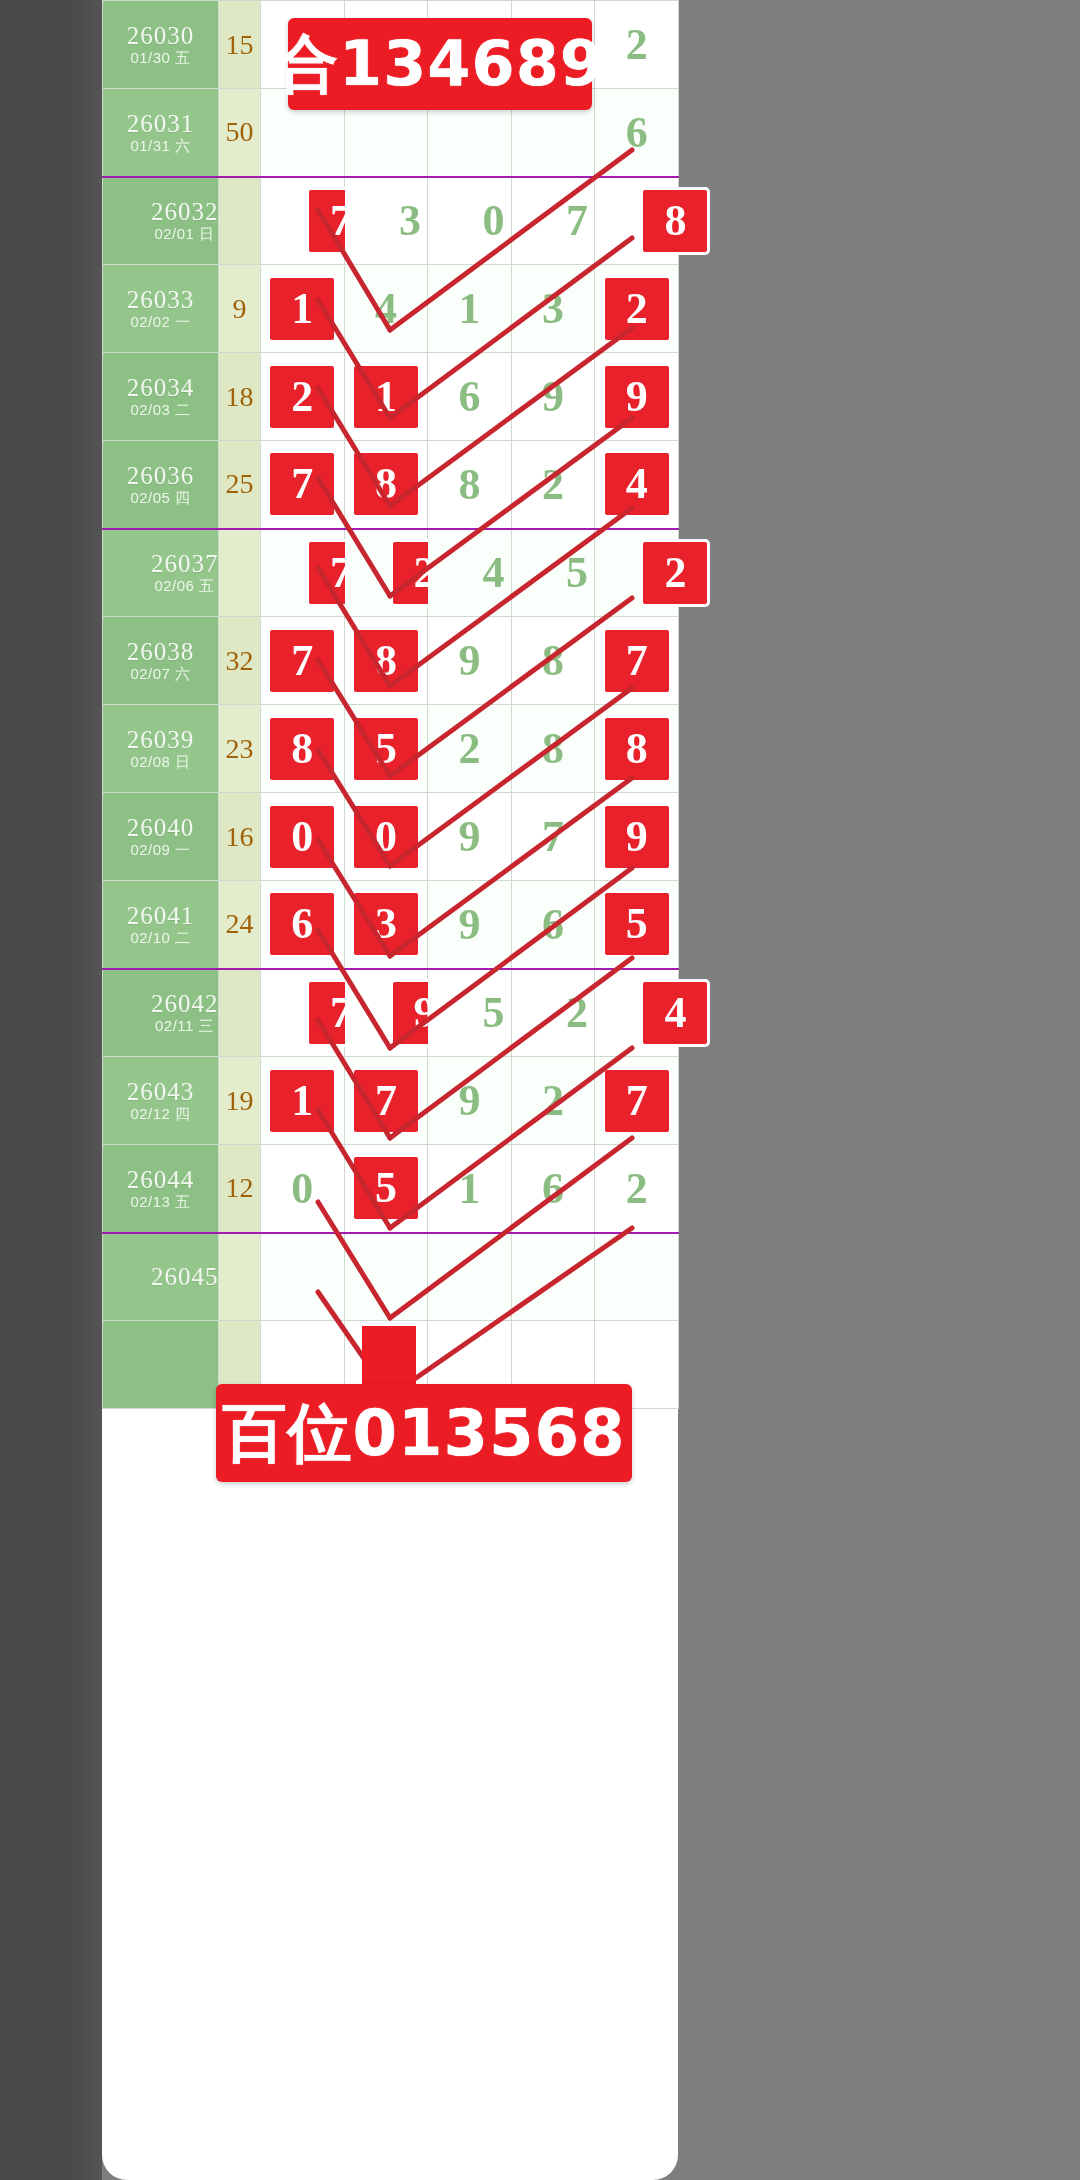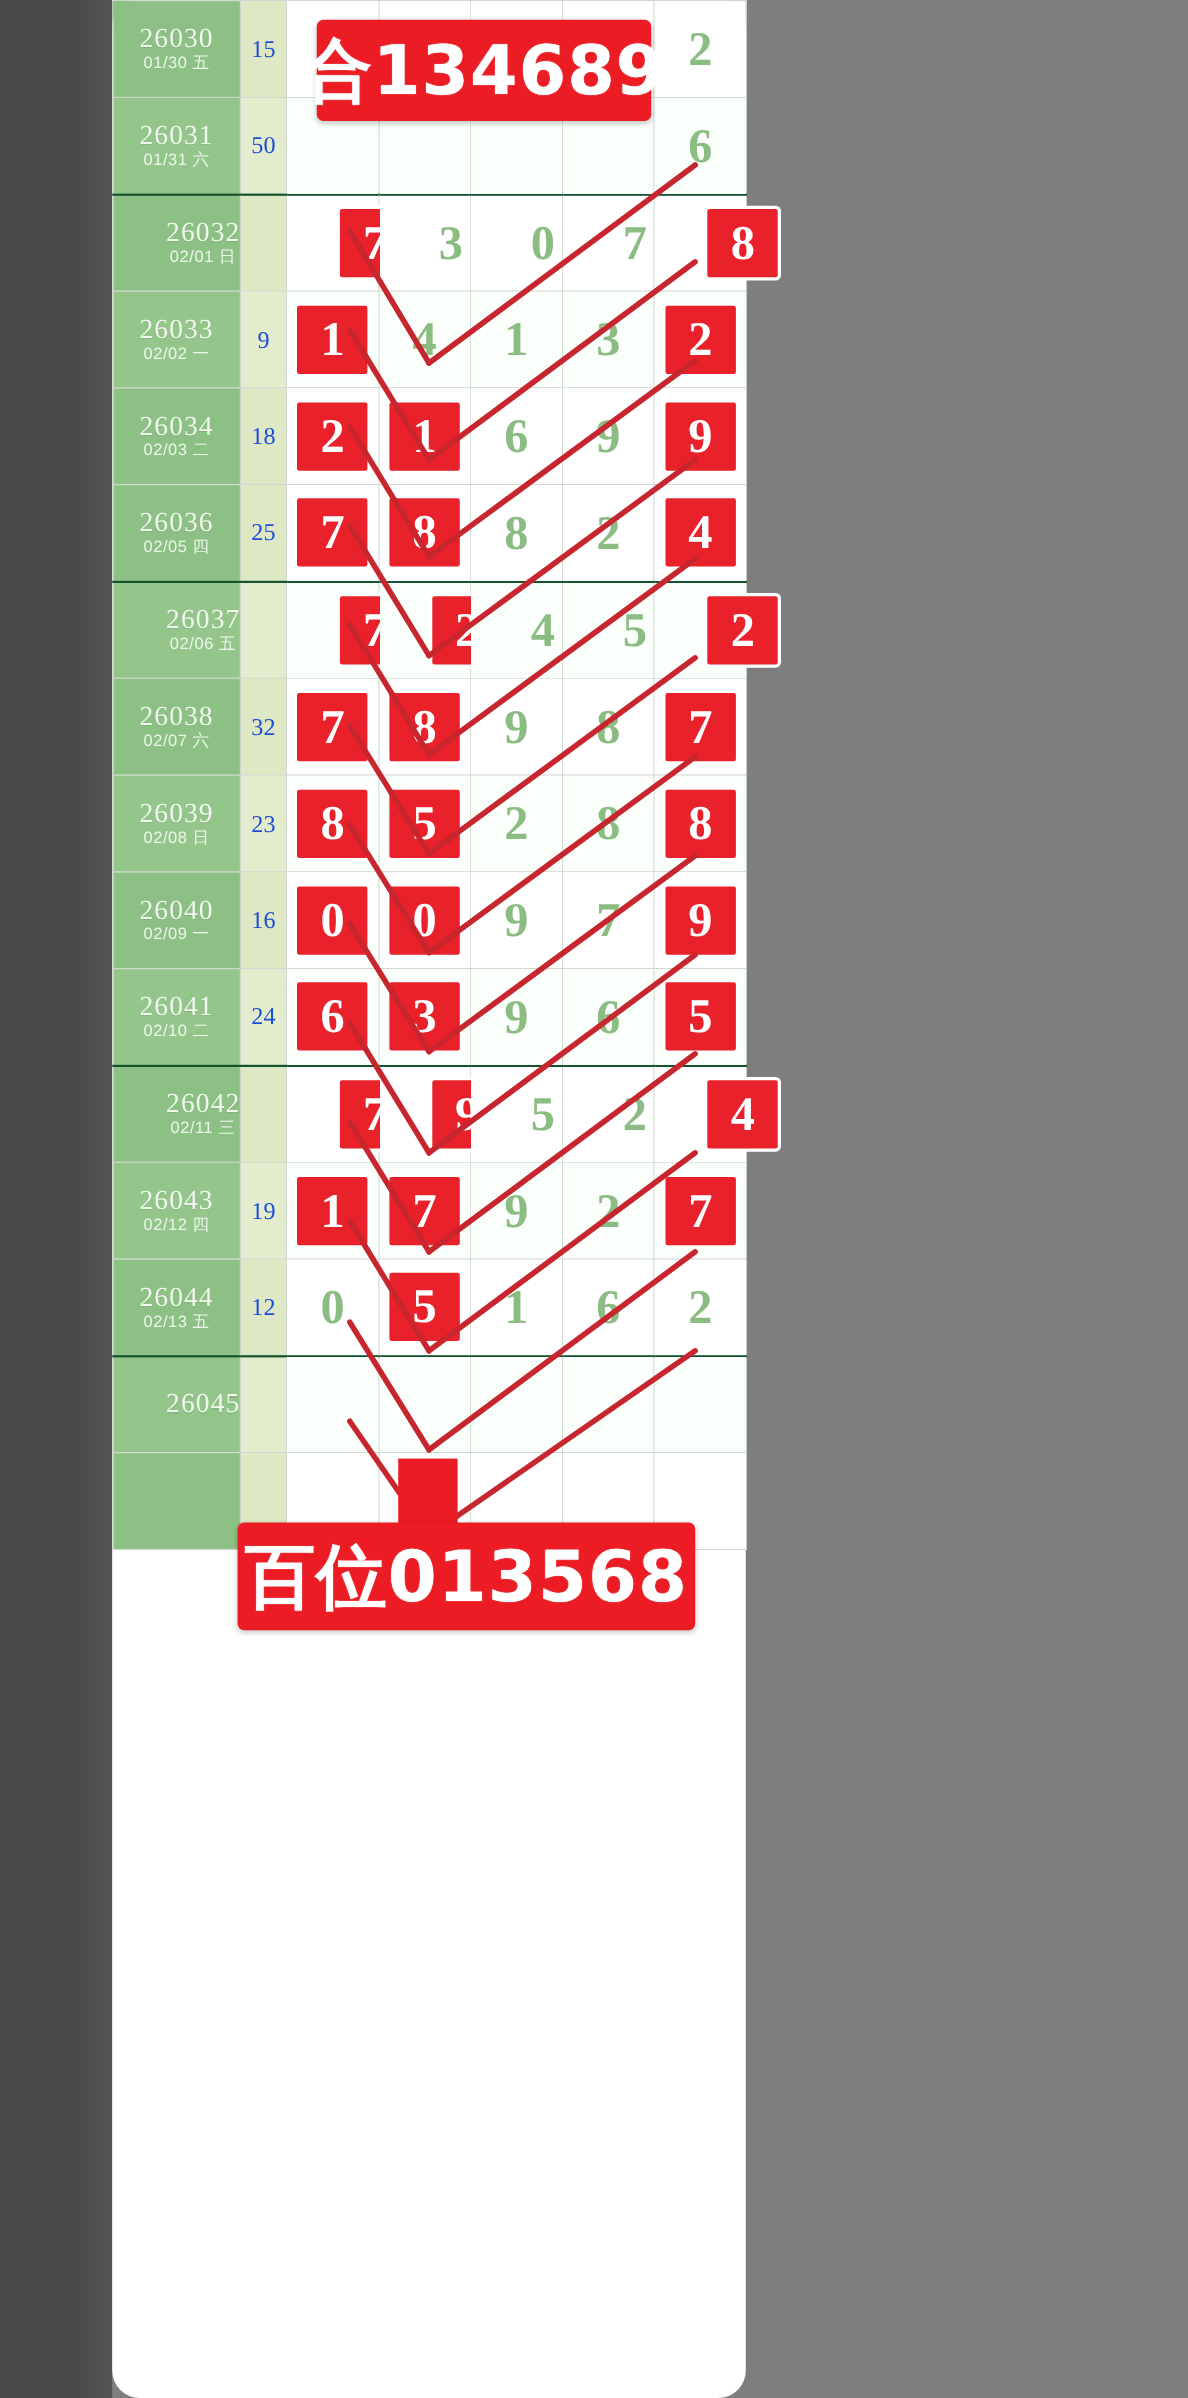--- a/index.html
+++ b/index.html
@@ -53,22 +53,22 @@
     font-size:25px; letter-spacing:1px; font-weight:400;
     text-shadow:0 1px 0 rgba(0,0,0,.08);
   }
   .issue-dt{
     font-size:15px; letter-spacing:0.5px; opacity:.95;
     font-family:"Liberation Sans","DejaVu Sans",sans-serif;
   }
 
   td.sum{
     background:#dfe8c4;
-    color:#1d4ed8;
-    font-size:22px;
+    color:#a16207;
+    font-size:28px;
     border-right:2px solid #9fb39f;
   }
   td.sum.alt{ background:#e4ecce; }
 
   td.num{
     background:#ffffff;
     color:#8bbd83;
     font-size:44px;
     font-weight:700;
     height:88px;
@@ -81,21 +81,21 @@
     display:inline-block;
     width:64px; height:62px; line-height:62px;
     background:#e8212a;
     color:#ffffff;
     font-size:44px; font-weight:700;
     border-radius:2px;
     box-shadow:0 0 0 3px #ffffff;
   }
 
   
-  tr.sep5 td{ border-top:2px solid #14532d;padding-left:48px; }
+  tr.sep5 td{ border-top:2px solid #a21caf;padding-left:48px; }
 
   
   #lines{
     position:absolute; left:0; top:0; width:1080px; height:2180px;
     pointer-events:none;
   }
 
   
   .banner{
     position:absolute;

